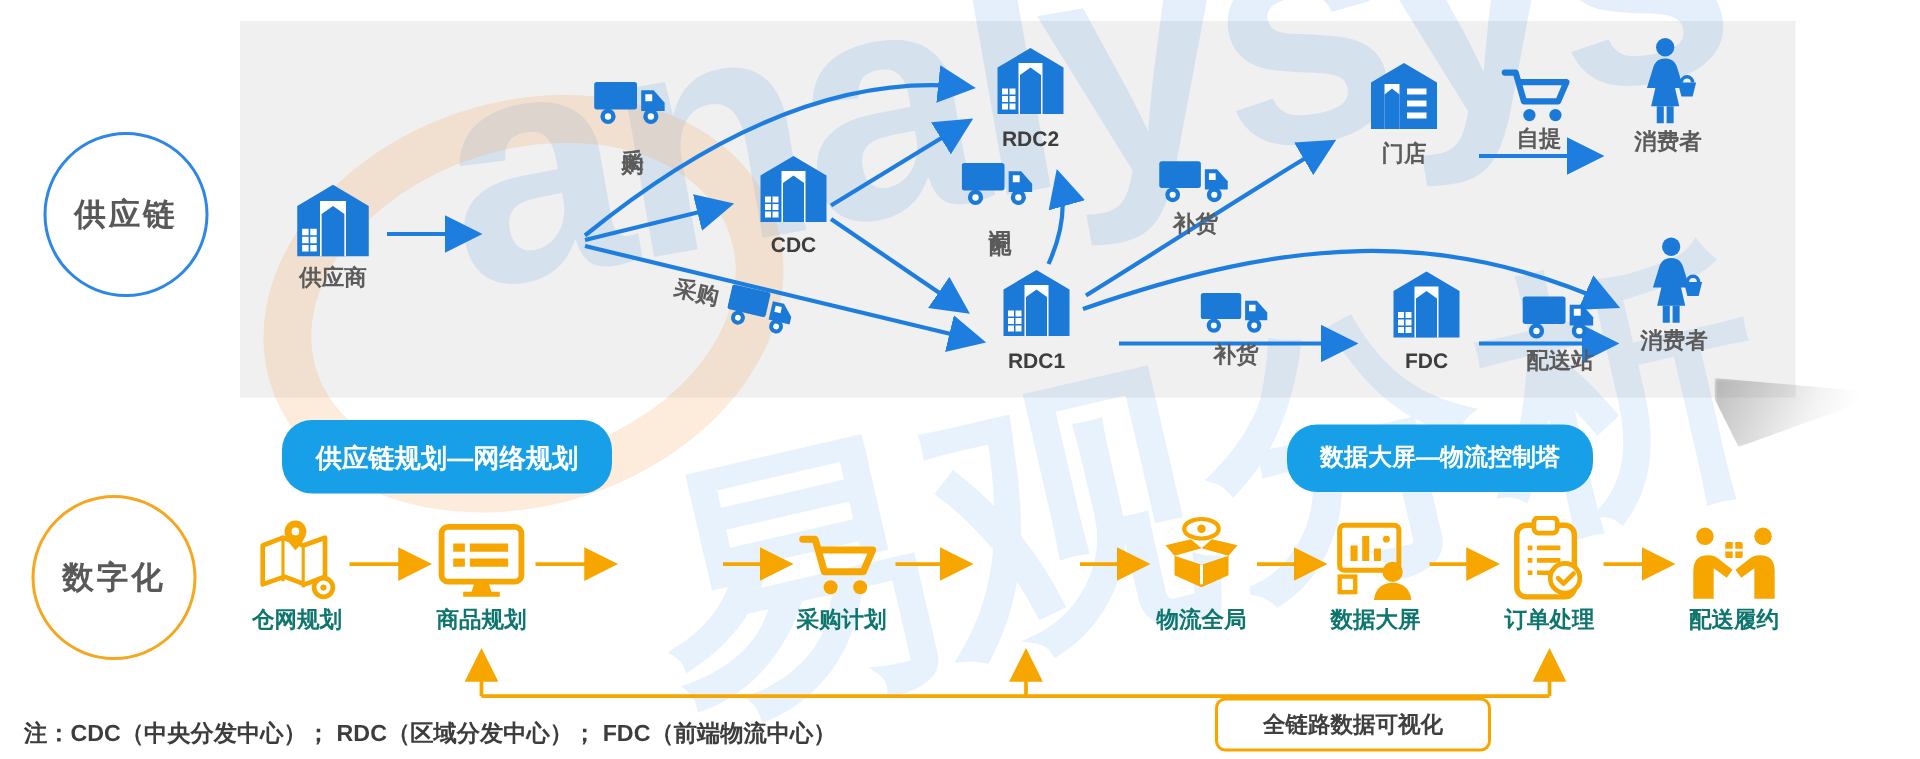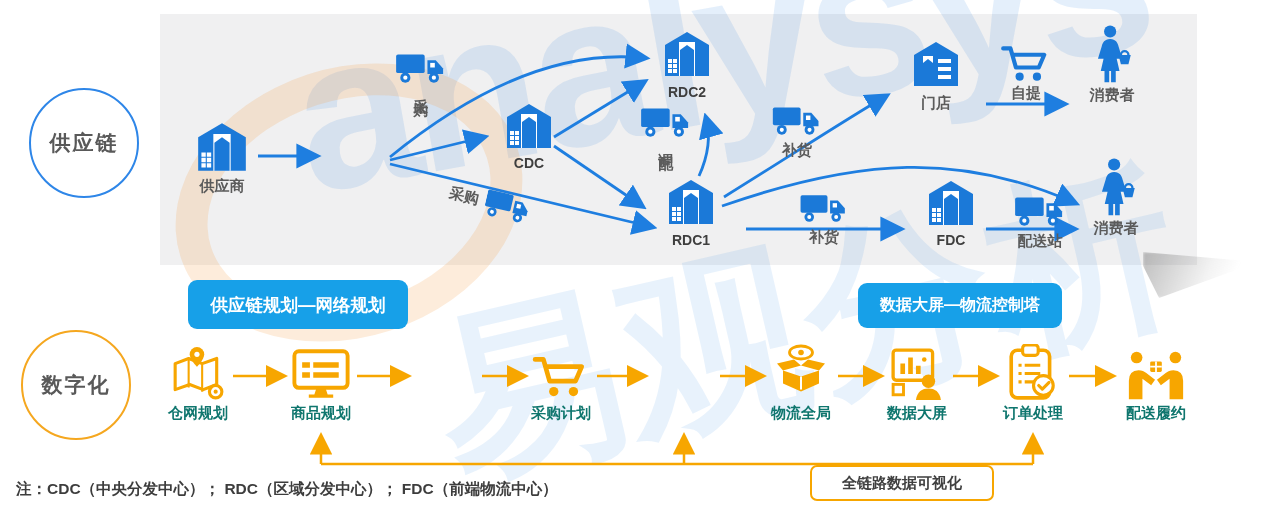--- a/index.html
+++ b/index.html
@@ -26,21 +26,21 @@
   .node{position:absolute;display:flex;flex-direction:column;align-items:center;z-index:3;}
   .icn{display:block;}
   .icn svg{width:100%;height:100%;display:block;}
   .blue{color:#1b79d8;}
   .gold{color:#f7a600;}
   .nlabel{margin-top:4px;font-size:15px;font-weight:600;color:#5b5b5b;white-space:nowrap;line-height:1.15;}
   .code{font-size:14px;font-weight:700;color:#3e3e3e;}
   .vlabel{writing-mode:vertical-rl;text-orientation:upright;letter-spacing:3px;margin-top:2px;}
   .rowed{flex-direction:row;align-items:center;gap:7px;}
   
-  .banner{position:absolute;background:#17a0e8;border-radius:9px;color:#fff;display:flex;align-items:center;justify-content:center;font-weight:700;z-index:3;white-space:nowrap;}
+  .banner{position:absolute;background:#17a0e8;border-radius:20px;color:#fff;display:flex;align-items:center;justify-content:center;font-weight:700;z-index:3;white-space:nowrap;}
   #banner-1{left:188px;top:280px;width:220px;height:49px;font-size:17.5px;}
   #banner-2{left:573px;top:283px;width:177px;height:45px;font-size:16px;}
   #banner-3{left:858px;top:283px;width:204px;height:45px;font-size:16px;}
   
   .dstep{position:absolute;top:343px;width:110px;display:flex;flex-direction:column;align-items:center;z-index:3;}
   .dstep .icn{height:57px;display:flex;align-items:flex-end;justify-content:center;}
   .dlabel{margin-top:4px;font-size:15px;font-weight:700;color:#0f766e;white-space:nowrap;}
   
   #callout{left:810px;top:465px;width:180px;height:32px;background:#fff;border:2px solid #f7a600;border-radius:7px;
            display:flex;align-items:center;justify-content:center;font-size:15px;font-weight:700;color:#404040;z-index:3;}

